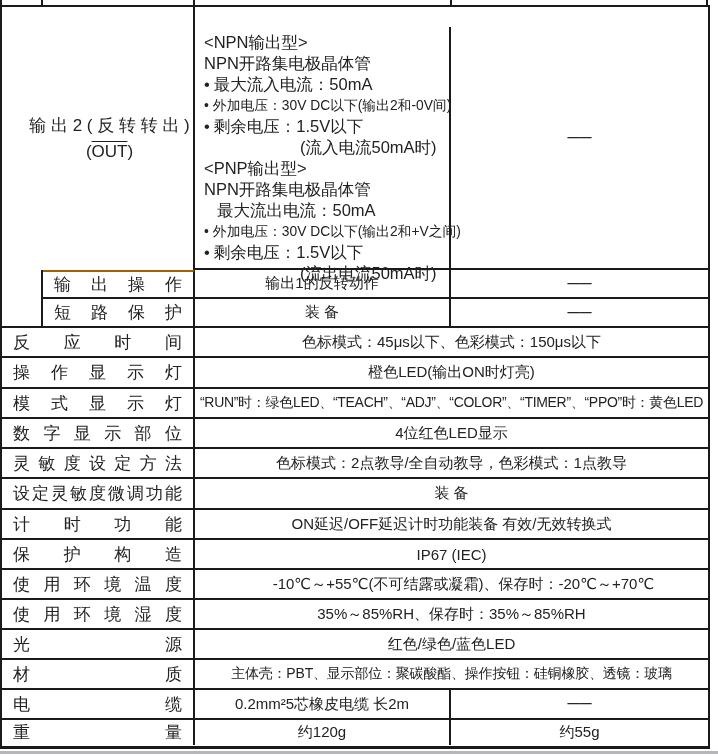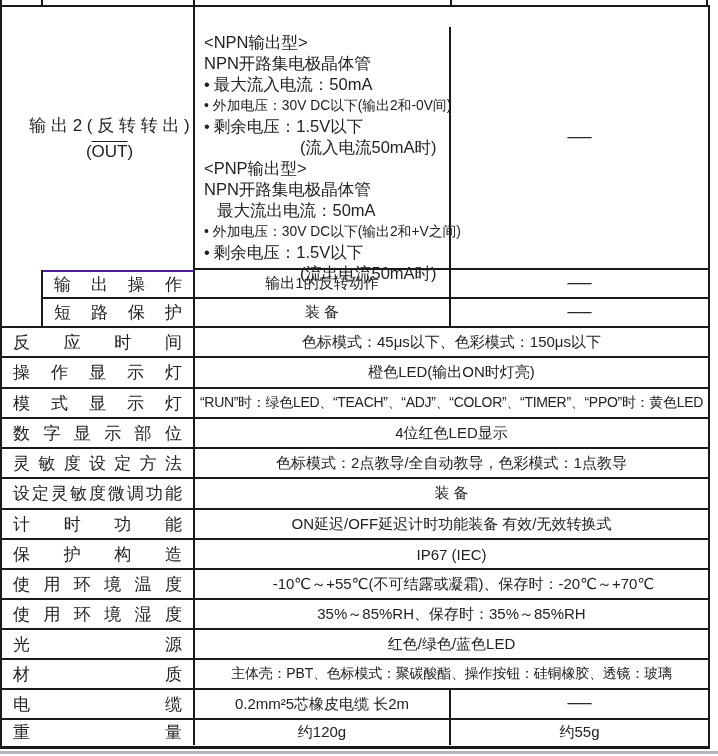--- a/index.html
+++ b/index.html
@@ -19,21 +19,21 @@
     border: 2px solid #1a1a1a;
     border-bottom-width: 3px;
     display: grid;
     grid-template-columns: 41px 152px 256px 1fr;
     grid-template-rows: 263px 29px 29px 30px 31px 30px 30px 30px 31px 30px 30px 30px 30px 30px 30px 30px 25px;
     background: #fff;
   }
   .cell { display: flex; align-items: center; overflow: hidden; }
   .br { border-right: 2px solid #1a1a1a; }
   .bb { border-bottom: 2px solid #1a1a1a; }
-  .bt { border-top: 2px solid #4c1d95; }
+  .bt { border-top: 2px solid #a16207; }
 
   .jcell { padding: 0 11px; }
   .jcell .jtext {
     display: block; width: 100%;
     text-align: justify; text-align-last: justify;
     font-size: 17px; letter-spacing: 0;
   }
   .center { justify-content: center; text-align: center; }
 
   .val { font-size: 15px; }
@@ -190,21 +190,21 @@
       <span class="jtext">光 源</span>
     </div>
   <div class="cell jcell br bb" style="grid-area:15/1/16/3">
       <span class="jtext">材 质</span>
     </div>
 
   <div class="cell center bb val" style="grid-area:14/3/15/5">
       <span>红色/绿色/蓝色LED</span>
     </div>
   <div class="cell center bb val s14" style="grid-area:15/3/16/5">
-      <span>主体壳：PBT、色标模式：聚碳酸酯、操作按钮：硅铜橡胶、透镜：玻璃</span>
+      <span>主体壳：PBT、显示部位：聚碳酸酯、操作按钮：硅铜橡胶、透镜：玻璃</span>
     </div>
 
   <div class="cell jcell br bb" style="grid-area:16/1/17/3">
       <span class="jtext">电 缆</span>
     </div>
   <div class="cell center br bb val" style="grid-area:16/3/17/4">
       <span>0.2mm²5芯橡皮电缆 长2m</span>
     </div>
   <div class="cell center bb" style="grid-area:16/4/17/5">
       <span class="dash">──</span>

